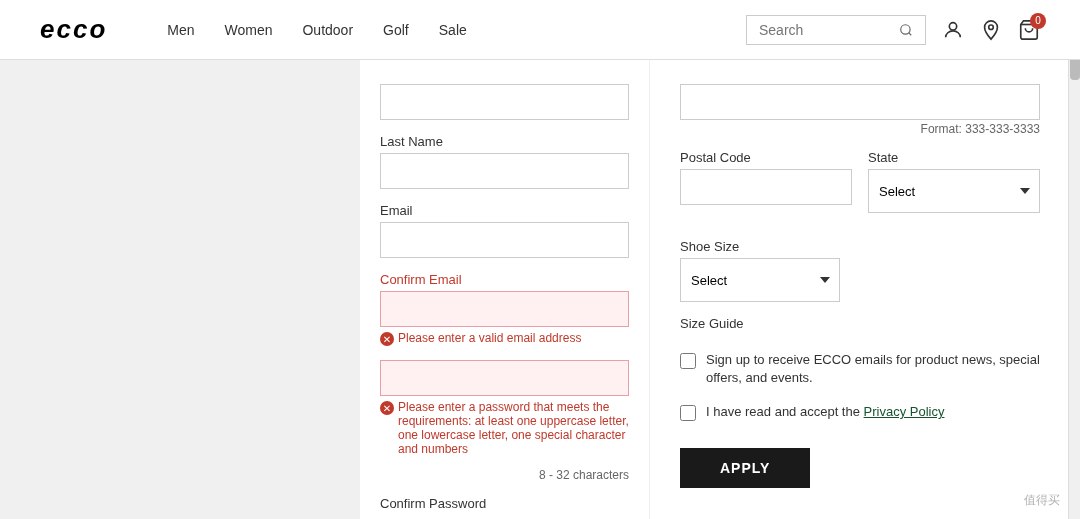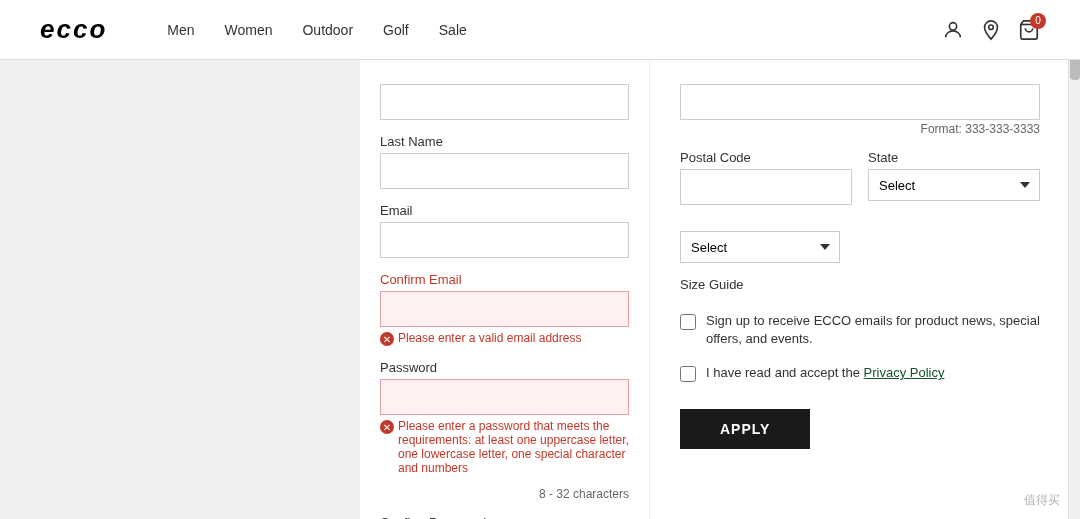--- a/index.html
+++ b/index.html
@@ -174,21 +174,21 @@
       margin-bottom: 26px;
     }
 
     .two-col-row .form-group {
       flex: 1;
       margin-bottom: 0;
     }
 
     .dropdown-select {
       width: 100%;
-      height: 32px;
+      height: 44px;
       border: 1px solid #ccc;
       padding: 0 10px;
       font-size: 13px;
       outline: none;
       background: #fff;
       appearance: none;
       cursor: pointer;
     }
 
     .select-wrapper {
@@ -308,20 +308,27 @@
 <div class="header">
   <div class="logo">ecco</div>
   <nav class="nav">
     <a class="nav-item">Men</a>
     <a class="nav-item">Women</a>
     <a class="nav-item">Outdoor</a>
     <a class="nav-item">Golf</a>
     <a class="nav-item">Sale</a>
   </nav>
   <div class="header-right">
+    <div class="search-box">
+      <input type="text" placeholder="Search" style="">
+      <svg class="search-icon-svg" width="16" height="16" viewBox="0 0 24 24" fill="none" stroke="#666" stroke-width="2">
+        <circle cx="11" cy="11" r="8"></circle>
+          <line x1="21" y1="21" x2="16.65" y2="16.65"></line>
+      </svg>
+    </div>
     <button class="icon-btn">
       <svg width="22" height="22" viewBox="0 0 24 24" fill="none" stroke="#333" stroke-width="1.8">
         <circle cx="12" cy="8" r="4"></circle>
           <path d="M4 20c0-4 3.6-7 8-7s8 3 8 7"></path>
       </svg>
     </button>
     <button class="icon-btn">
       <svg width="22" height="22" viewBox="0 0 24 24" fill="none" stroke="#333" stroke-width="1.8">
         <path d="M12 2C8.13 2 5 5.13 5 9c0 5.25 7 13 7 13s7-7.75 7-13c0-3.87-3.13-7-7-7z"></path>
           <circle cx="12" cy="9" r="2.5"></circle>
@@ -366,21 +373,20 @@
         <div class="form-group">
           <label class="form-label error-label">Confirm Email</label>
           <input type="email" class="form-input error-input" style="">
           <div class="error-msg">
             <span class="error-icon">✕</span>
             <span>Please enter a valid email address</span>
           </div>
         </div>
 
         <div class="form-group">
-          <label class="form-label">Password</label>
           <input type="password" class="form-input error-input" style="">
           <div class="error-msg">
             <span class="error-icon">✕</span>
             <span>Please enter a password that meets the requirements: at least one uppercase letter, one lowercase letter, one special character and numbers</span>
           </div>
           <div class="char-count">8 - 32 characters</div>
         </div>
 
         <div class="form-group">
           <label class="form-label">Confirm Password</label>
@@ -408,20 +414,21 @@
             <div class="select-wrapper">
               <select class="dropdown-select">
                 <option>Select</option>
               </select>
             </div>
           </div>
         </div>
 
         
         <div class="form-group">
+          <label class="form-label">Shoe Size</label>
           <div class="select-wrapper" style="width:160px;">
             <select class="dropdown-select" style="width:160px;">
               <option>Select</option>
             </select>
           </div>
         </div>
 
         
         <a class="size-guide-link">Size Guide</a>
 

